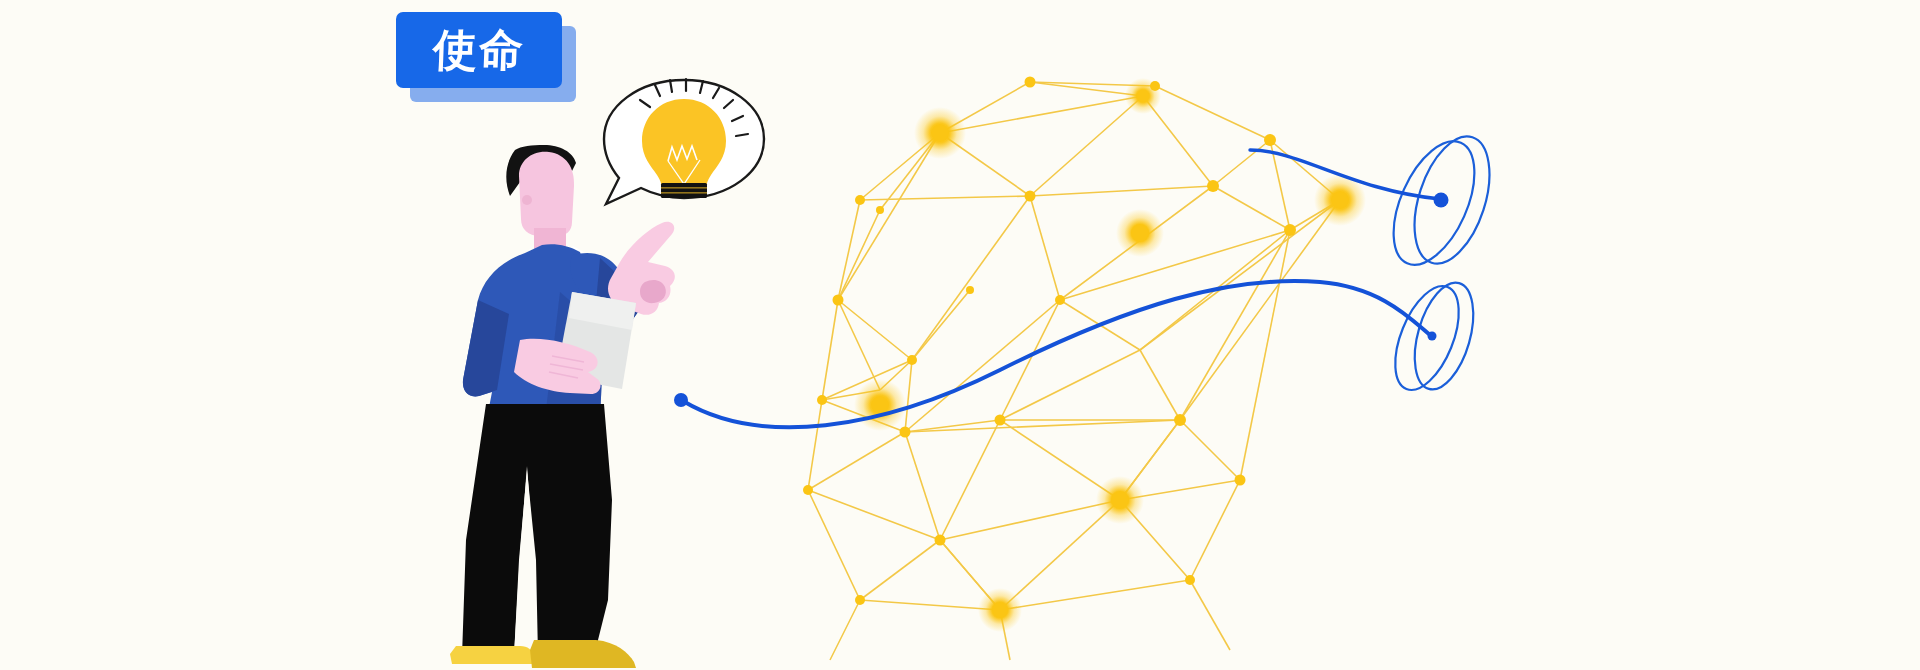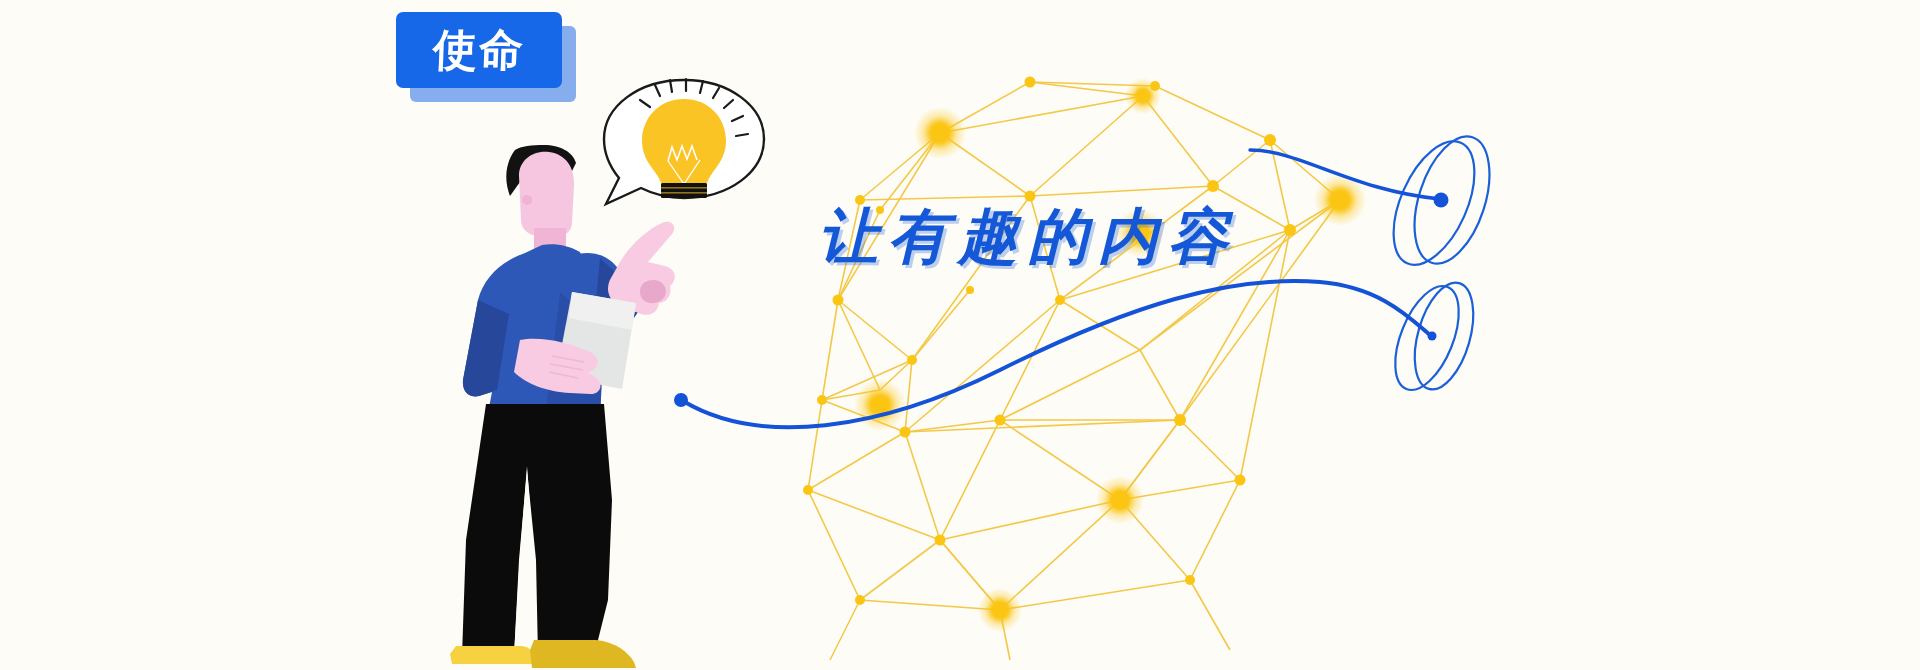--- a/index.html
+++ b/index.html
@@ -284,21 +284,20 @@
                L519,560 L514,656 L462,656 L466,540 Z" fill="#0B0B0B"></path>
       <path d="M527,466 L534,560 L536,656 L514,656 L520,554 Z" fill="#FDFCF6"></path>
 
       <path d="M456,646 L520,646 C528,646 532,650 534,656 L536,664 L452,664 L450,654 Z" fill="#F6D241"></path>
       <path d="M534,640 L596,640 C616,642 628,652 634,662 L636,668 L532,668 L530,650 Z" fill="#DFB723"></path>
     </svg>
   </div>
 
   <div class="layer" id="text-layer">
     <div class="headline">
-      <span class="ln ln1">让有趣的内容</span>
     </div>
   </div>
 
   <div class="layer" id="badge-layer">
     <div class="badge-wrap">
       <div class="badge-shadow"></div>
       <div class="badge-main">
         <span class="badge-text">使命</span>
       </div>
     </div>

